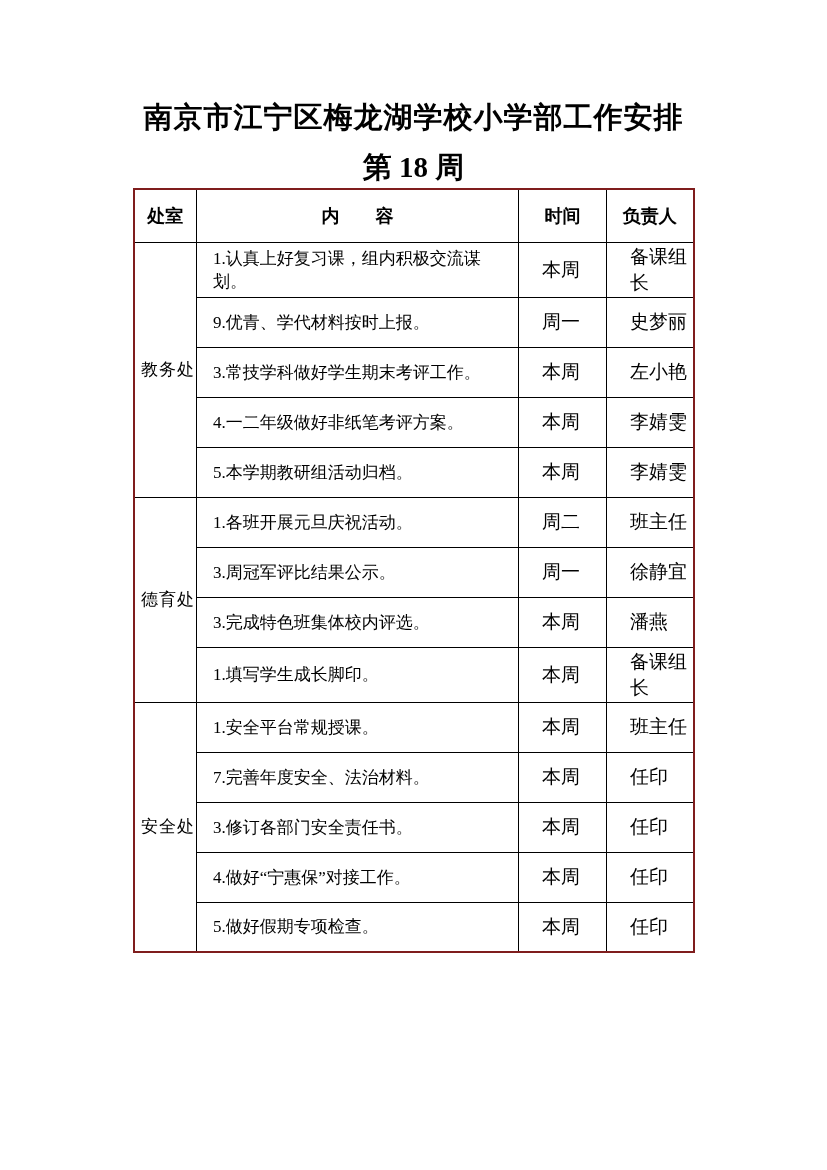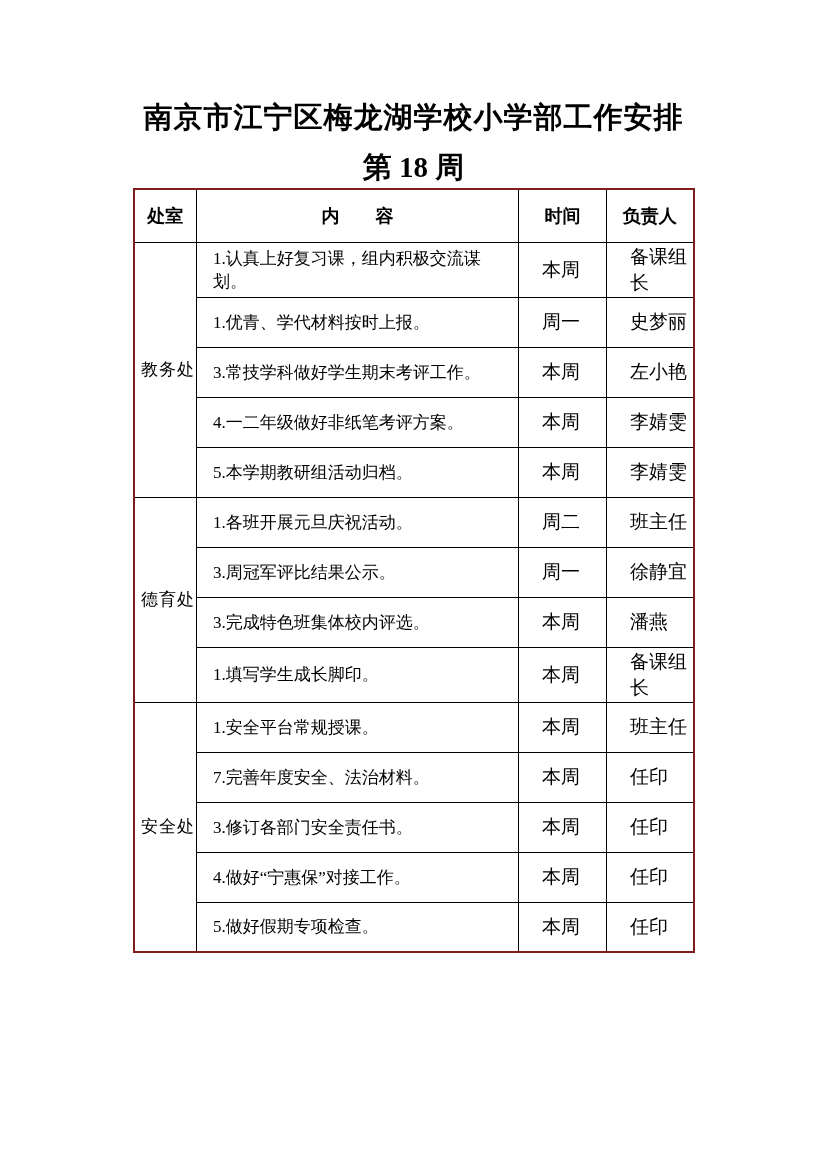--- a/index.html
+++ b/index.html
@@ -105,21 +105,21 @@
     </thead>
     <tbody>
 
       <tr>
         <td class="dept-cell" rowspan="5">教务处</td>
         <td class="content-cell">1.认真上好复习课，组内积极交流谋划。</td>
         <td class="time-cell">本周</td>
         <td class="owner-cell">备课组长</td>
       </tr>
       <tr>
-        <td class="content-cell">1.优青、学代材料按时上报。</td>
+        <td class="content-cell">9.优青、学代材料按时上报。</td>
         <td class="time-cell">周一</td>
         <td class="owner-cell">史梦丽</td>
       </tr>
       <tr>
         <td class="content-cell">3.常技学科做好学生期末考评工作。</td>
         <td class="time-cell">本周</td>
         <td class="owner-cell">左小艳</td>
       </tr>
       <tr>
         <td class="content-cell">4.一二年级做好非纸笔考评方案。</td>

